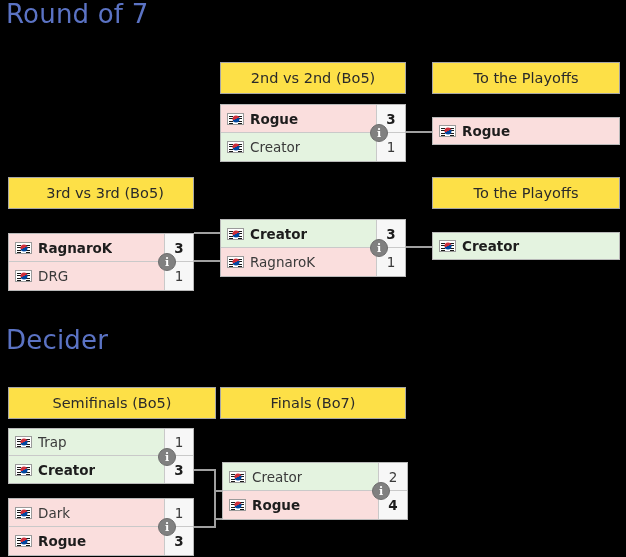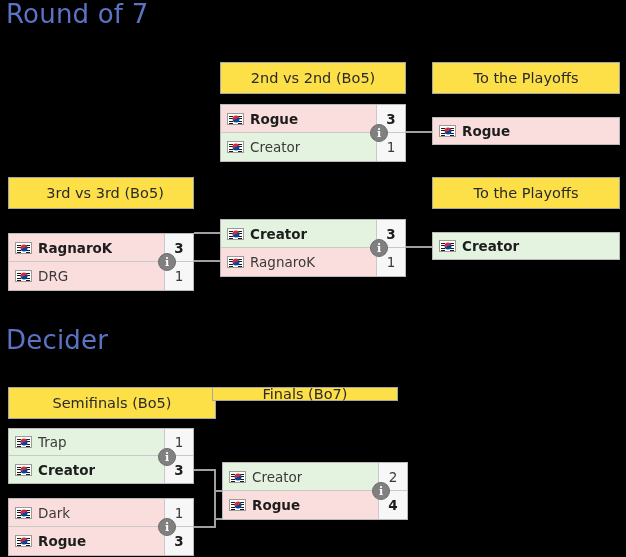--- a/index.html
+++ b/index.html
@@ -285,21 +285,21 @@
       <span class="circ"></span>
     </span>
     <span class="nm">Creator</span>
   </div>
 
   <div class="section-title" style="left:6px;top:325px;">Decider</div>
 
   <div class="hdr" style="left:8px;top:387px;width:208px;height:32px;">
     <span>Semifinals (Bo5)</span>
   </div>
-  <div class="hdr" style="left:212px;top:387px;width:186px;height:14px;">
+  <div class="hdr" style="left:220px;top:387px;width:186px;height:32px;">
     <span>Finals (Bo7)</span>
   </div>
 
   <div class="ln h" style="left:194px;top:469px;width:22px;"></div>
   <div class="ln v" style="left:214px;top:469px;height:30px;"></div>
   <div class="ln h" style="left:214px;top:490px;width:8px;"></div>
 
   <div class="ln h" style="left:194px;top:526px;width:22px;"></div>
   <div class="ln v" style="left:214px;top:498px;height:30px;"></div>
   <div class="ln h" style="left:214px;top:518px;width:8px;"></div>

